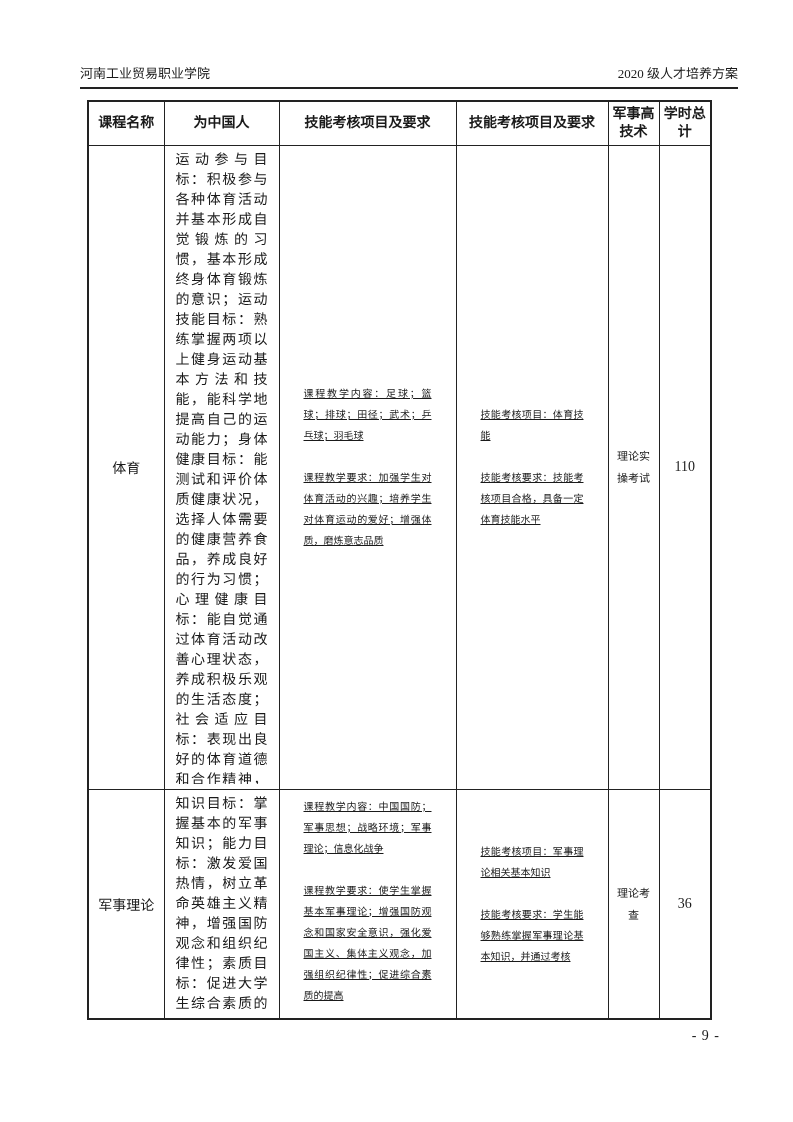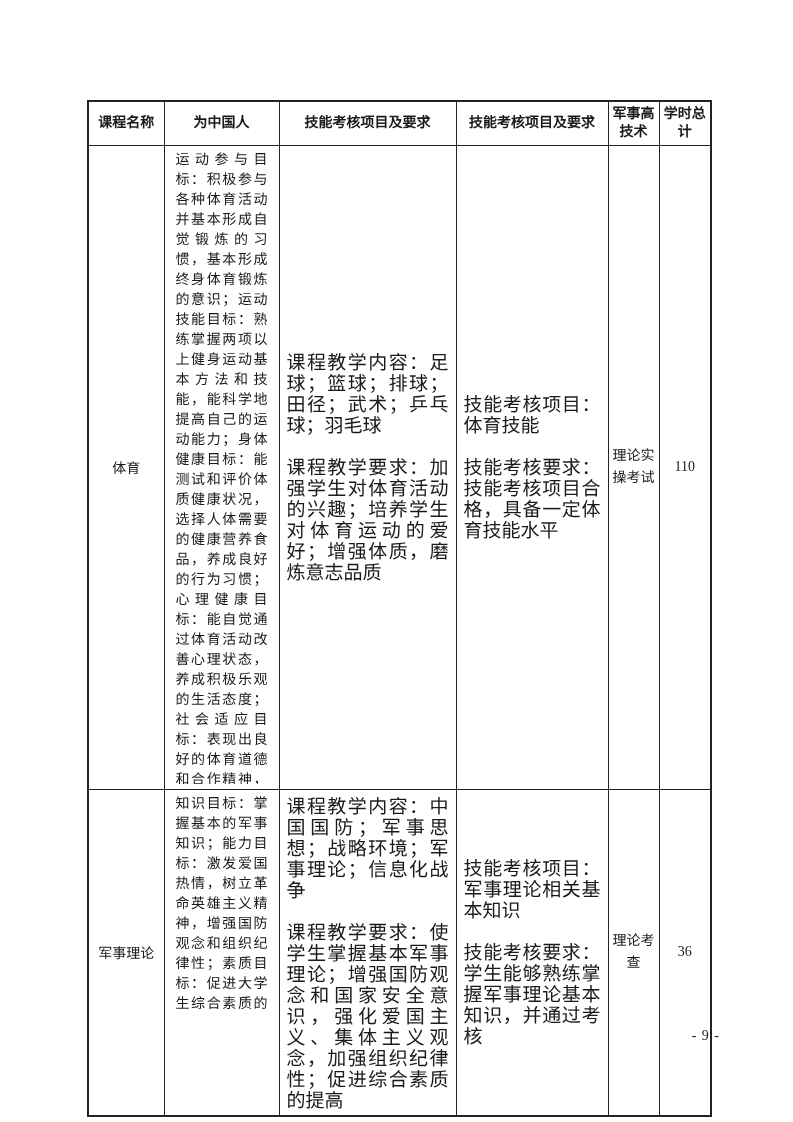--- a/index.html
+++ b/index.html
@@ -67,35 +67,36 @@
   }
   td.c-obj .clip {
     margin: 4px 11px;
     line-height: 20px;
     text-align: justify;
     overflow: hidden;
   }
   tr.row-pe  td.c-obj .clip { max-height: 634px; }
   tr.row-mil td.c-obj .clip { max-height: 220px; }
   td.c-mid {
-    font-size: 19px;
+    font-size: 10px;
     vertical-align: middle;
-    padding: 4px 7px;
+    padding: 4px 24px;
+    text-decoration: underline;
   }
   td.c-mid.v-top { vertical-align: top; padding-top: 6px; }
   td.c-mid p {
     margin: 0;
     line-height: 21px;
     text-align: justify;
   }
   td.c-mid p + p { margin-top: 21px; }
   td.c-method {
     text-align: center;
     vertical-align: middle;
-    font-size: 14px;
+    font-size: 11px;
     line-height: 22px;
     padding: 0 4px;
   }
   td.c-hours {
     text-align: center;
     vertical-align: middle;
     font-size: 14px;
     margin-top: 23px;
   }
   
@@ -107,20 +108,24 @@
     text-align: right;
     font-size: 14px;
     letter-spacing: 1px;
   }
 </style>
 </head>
 <body>
 
 <div class="page">
 
+  <div class="page-header">
+    <span>河南工业贸易职业学院</span>
+    <span>2020 级人才培养方案</span>
+  </div>
 
   <table class="course-table">
     <colgroup>
       <col style="width:76px">
       <col style="width:115px">
       <col style="width:177px">
       <col style="width:152px">
       <col style="width:51px">
       <col style="width:52px">
     </colgroup>

